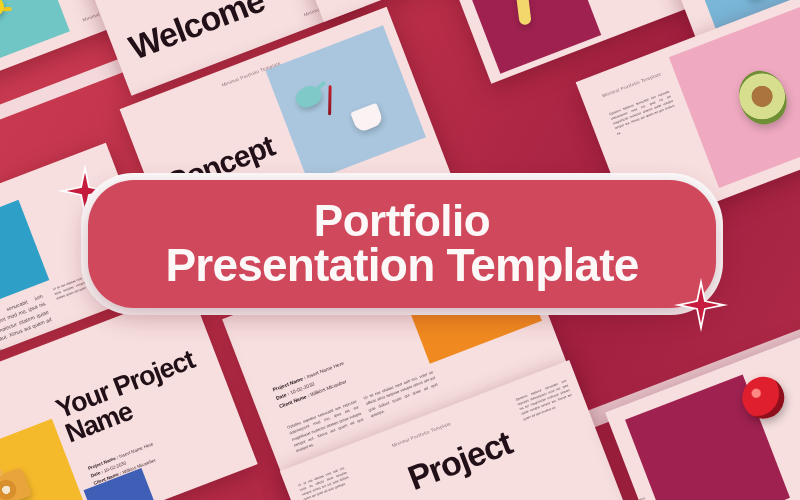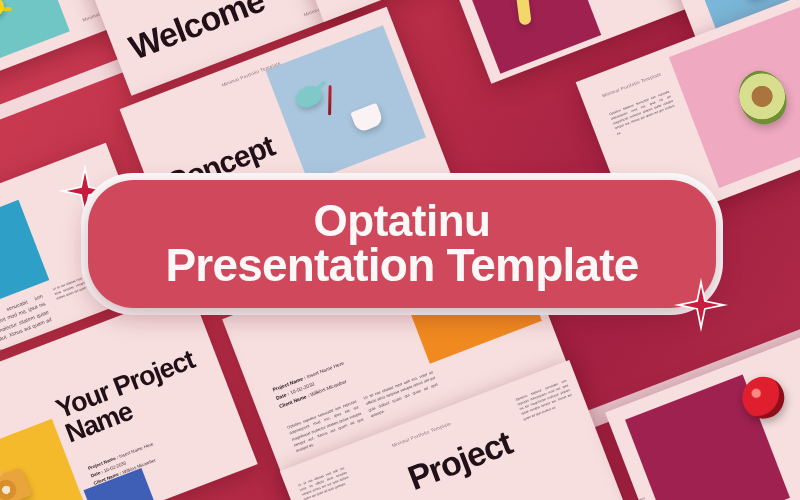--- a/index.html
+++ b/index.html
@@ -278,21 +278,21 @@
   </div>
 
   <div class="star" id="star-left">
     <div class="halo"></div>
     <div class="core"></div>
   </div>
 
   <div id="banner-wrap">
     <div id="banner-halo"></div>
     <div id="banner">
-      <div class="ttl-1">Optatinu</div>
+      <div class="ttl-1">Portfolio</div>
       <div class="ttl-2">Presentation Template</div>
     </div>
   </div>
 
   <div class="star" id="star-right">
     <div class="halo"></div>
     <div class="core"></div>
   </div>
 </div>
 

